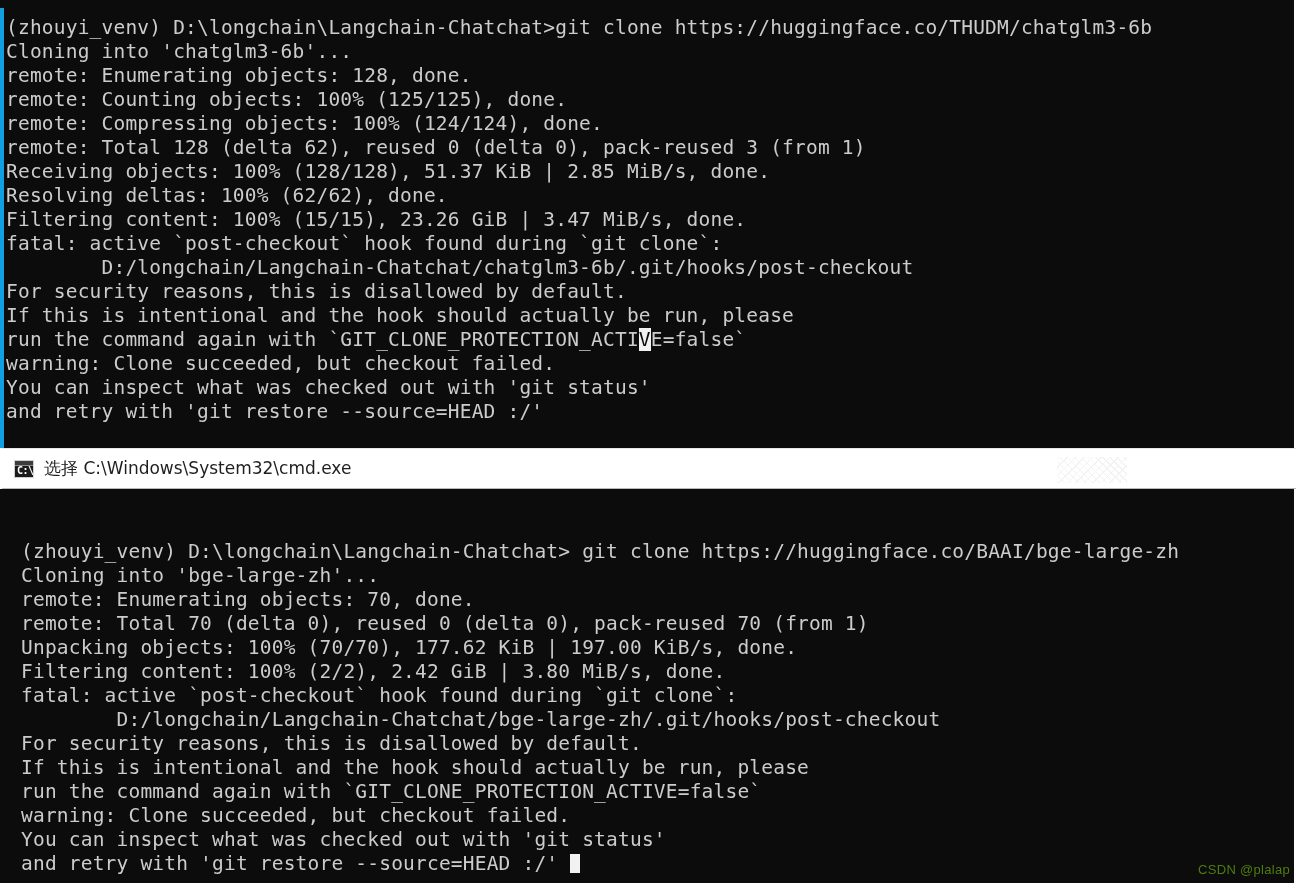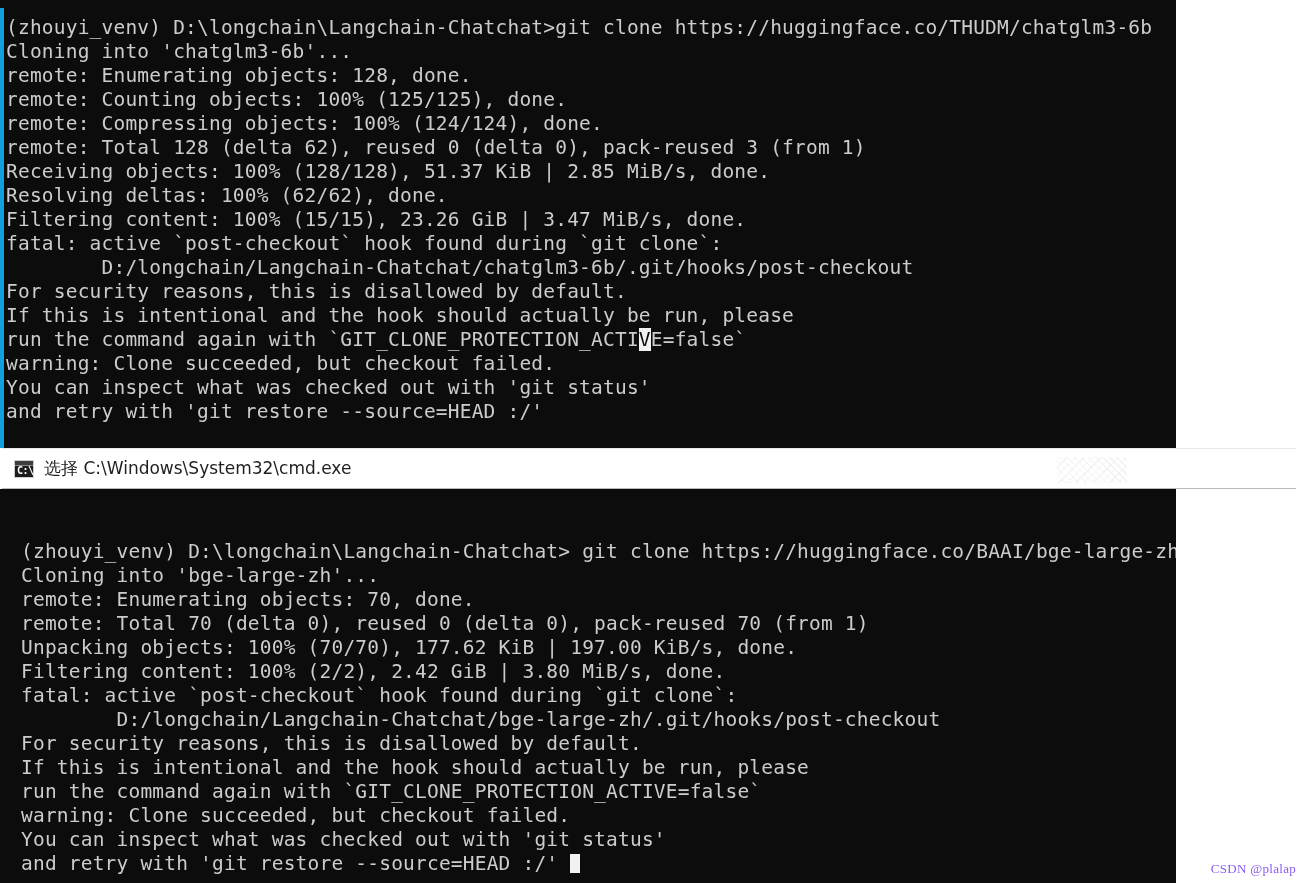--- a/index.html
+++ b/index.html
@@ -18,23 +18,24 @@
     position: relative;
     width: 1298px;
     height: 883px;
     background: #ffffff;
   }
 
   
   .console {
     position: absolute;
     left: 0;
-    width: 1176px;
+    width: 1279px;
     background: #0c0c0c;
     overflow: hidden;
+    padding-left: 15px;
   }
   .console-top {
     top: 0;
     height: 448px;
   }
   .console-bottom {
     top: 489px;
     height: 394px;
   }
   .accent-bar {
@@ -146,25 +147,25 @@
     opacity: 0.045;
     background:
       repeating-linear-gradient(45deg, #000 0 1px, transparent 1px 5px),
       repeating-linear-gradient(-45deg, #000 0 1px, transparent 1px 6px);
     pointer-events: none;
   }
 
   
   .csdn {
     position: absolute;
-    right: 2px;
+    right: 8px;
     bottom: 6px;
-    font-family: Liberation Serif, serif;
+    font-family: Liberation Sans, sans-serif;
     font-size: 13px;
-    color: #8b5cf6;
+    color: #4d7c0f;
     letter-spacing: 0.3px;
   }
 </style>
 </head>
 <body>
 
 <div class="screen">
 
   <div class="console console-top">
     <div class="accent-bar"></div>

